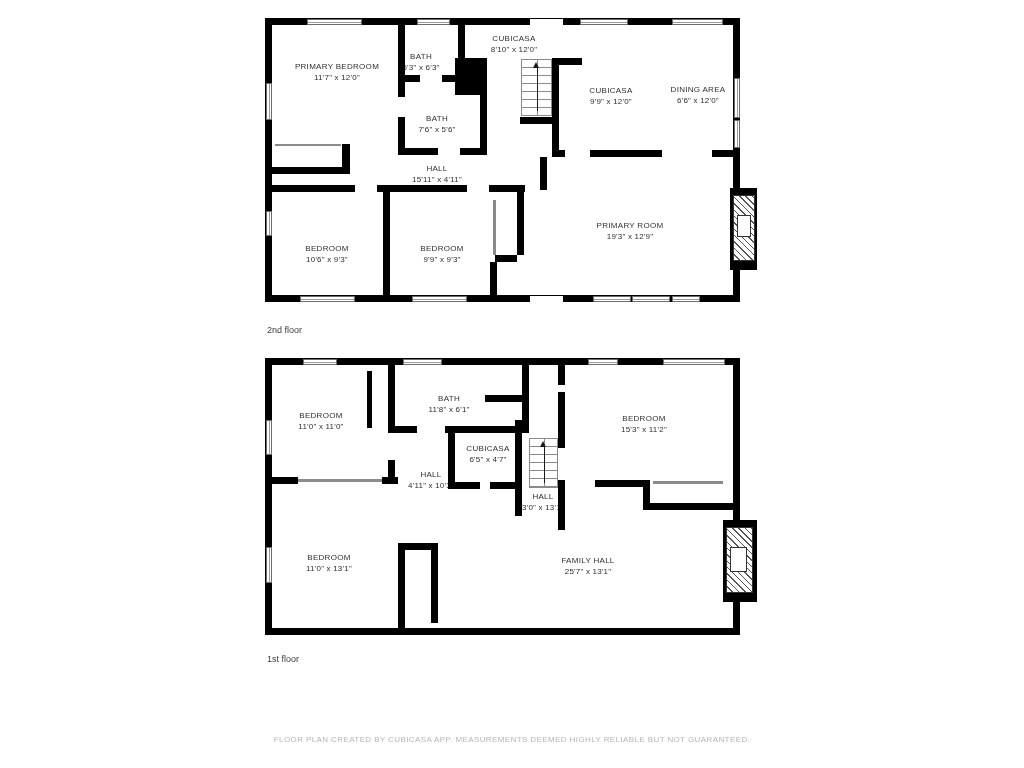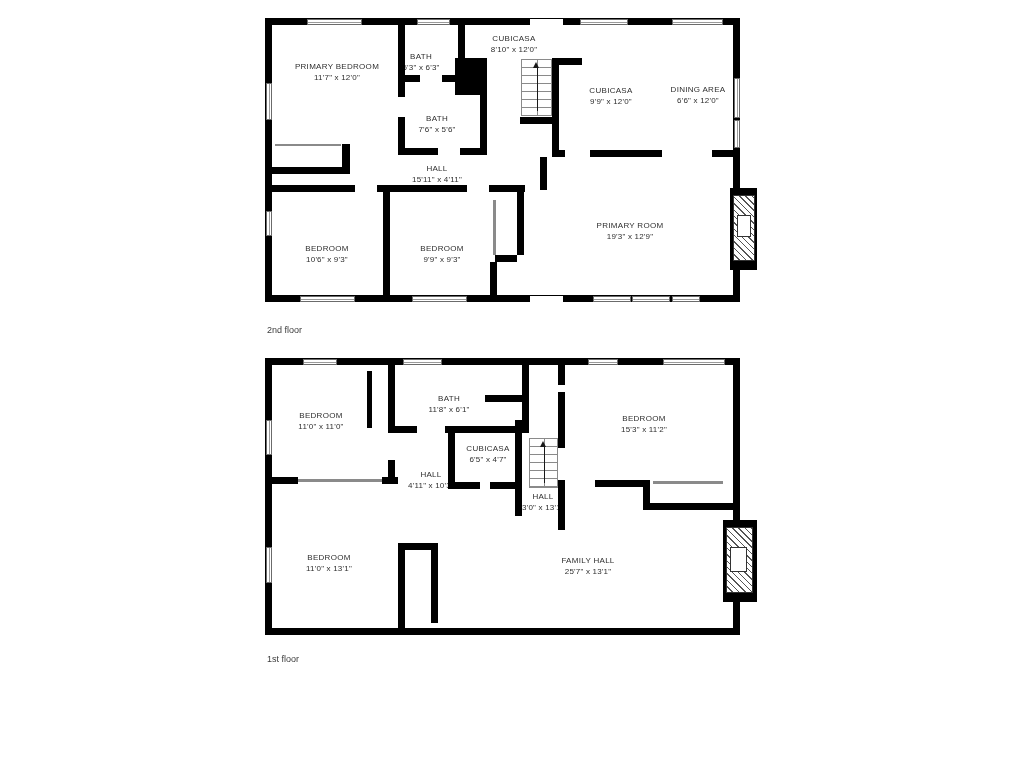--- a/index.html
+++ b/index.html
@@ -204,13 +204,14 @@
       <div class="wall" style="left: 166px; top: 192px; width: 7px; height: 73px;"></div>
       <div class="win h" style="left: 38px; top: 0.5px; width: 34px; height: 6px;"></div>
       <div class="win h" style="left: 138px; top: 0.5px; width: 39px; height: 6px;"></div>
       <div class="win h" style="left: 323px; top: 0.5px; width: 30px; height: 6px;"></div>
       <div class="win h" style="left: 398px; top: 0.5px; width: 62px; height: 6px;"></div>
       <div class="win v" style="left: 0.5px; top: 62px; width: 6px; height: 35px;"></div>
       <div class="win v" style="left: 0.5px; top: 189px; width: 6px; height: 36px;"></div>
     </div>
   <div class="floor-label" style="left:267px;top:654px">1st floor</div>
 
+  <div class="footer">FLOOR PLAN CREATED BY CUBICASA APP. MEASUREMENTS DEEMED HIGHLY RELIABLE BUT NOT GUARANTEED.</div>
 </div>
 
 </body></html>

